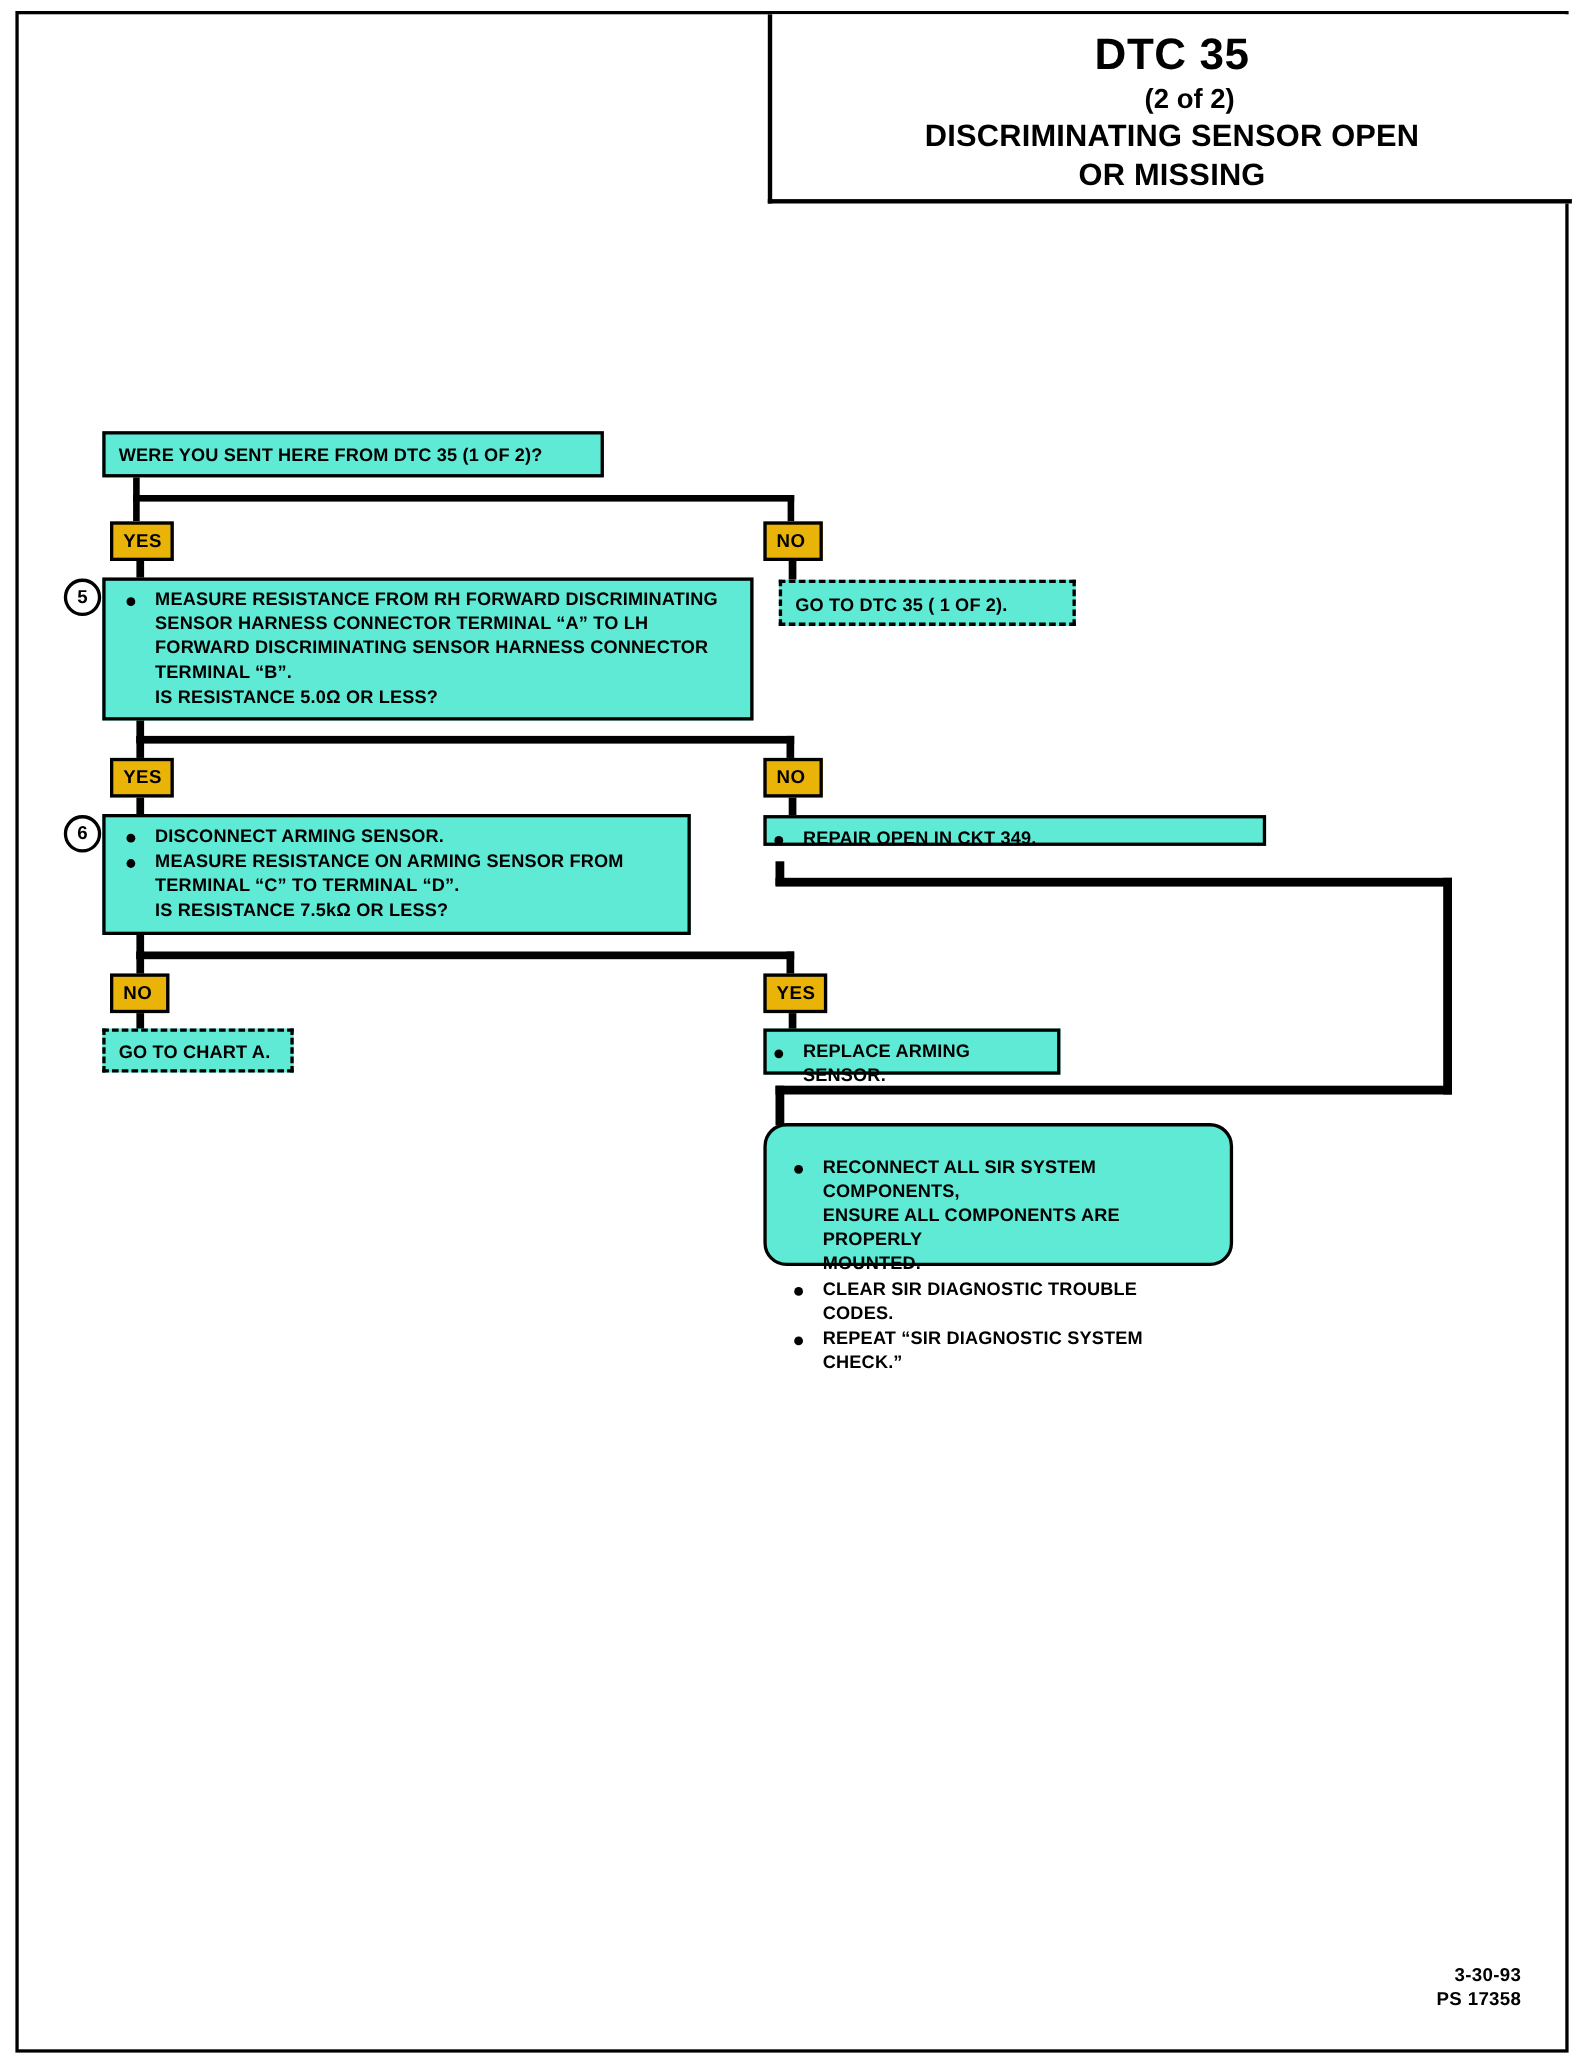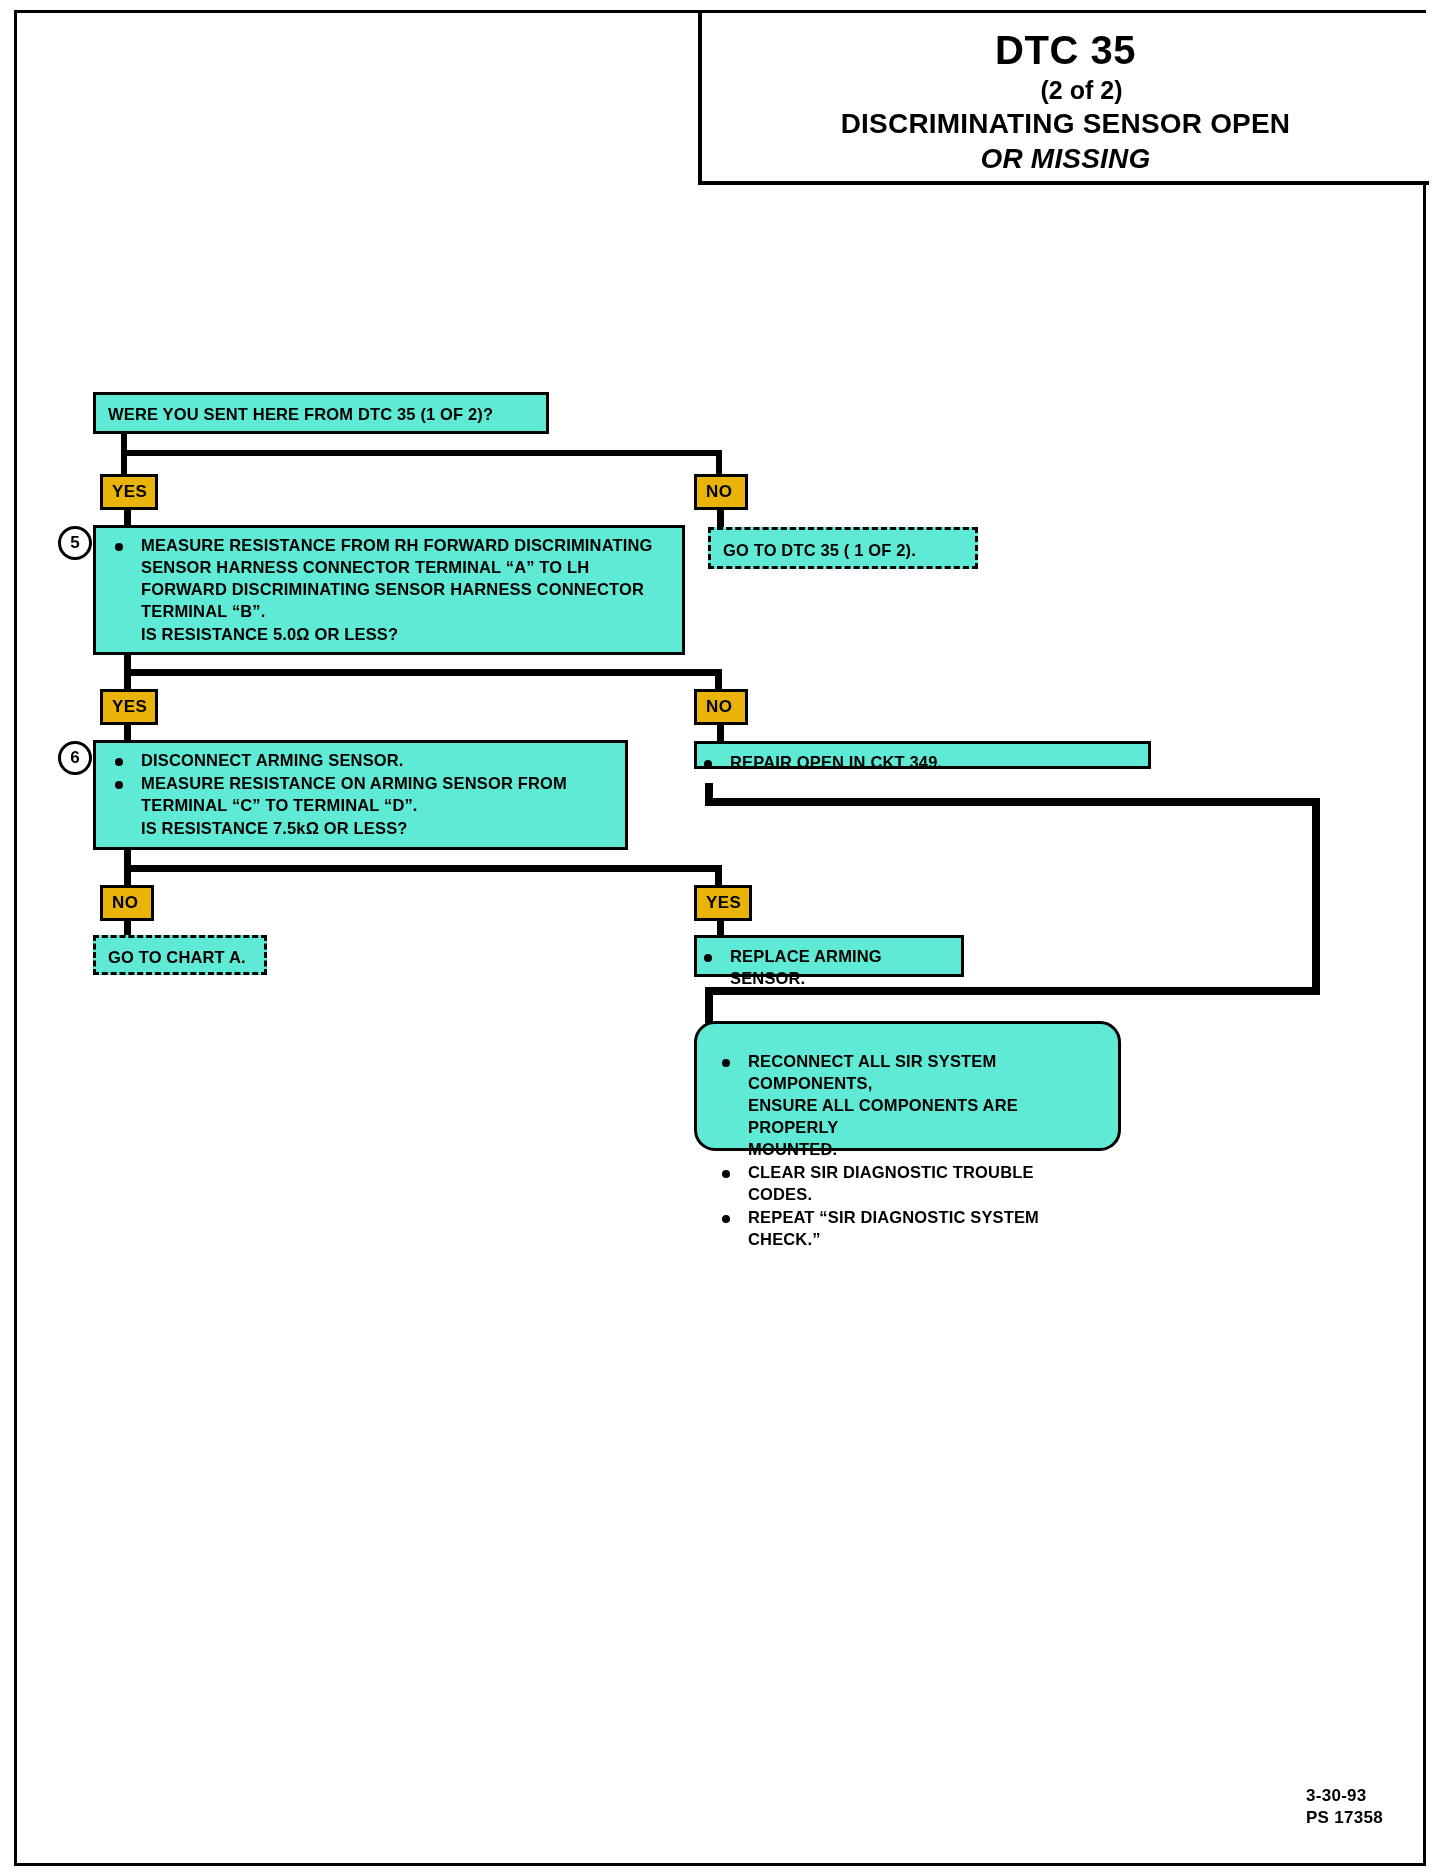--- a/index.html
+++ b/index.html
@@ -121,37 +121,37 @@
   .ln {
     position: absolute;
     background: #000;
   }
 
   
   #footer {
     position: absolute;
     right: 40px;
     bottom: 34px;
-    text-align: left;
+    text-align: right;
     font-size: 17px;
     font-weight: bold;
     line-height: 1.3;
     letter-spacing: 0.3px;
   }
 </style>
 </head>
 <body>
 
 <div id="page">
 
   <div id="title-block">
     <div id="title-main">DTC 35</div>
     <div id="title-sub1">(2 of 2)</div>
     <div id="title-sub2">DISCRIMINATING SENSOR OPEN</div>
-    <div id="title-sub2" style="position:static;font-style:italic;">OR MISSING</div>
+    <div id="title-sub2" style="position:static;">OR MISSING</div>
   </div>
 
   <div class="box" style="left:76px; top:379px; width:456px; height:42px; padding-top:9px;">
     <span>WERE YOU SENT HERE FROM DTC 35 (1 OF 2)?</span>
   </div>
 
   <div class="ln" style="left:104px; top:421px; width:6px; height:21px;"></div>
   <div class="ln" style="left:104px; top:437px; width:601px; height:6px;"></div>
   <div class="ln" style="left:699px; top:437px; width:6px; height:24px;"></div>
   <div class="ln" style="left:104px; top:437px; width:6px; height:24px;"></div>

